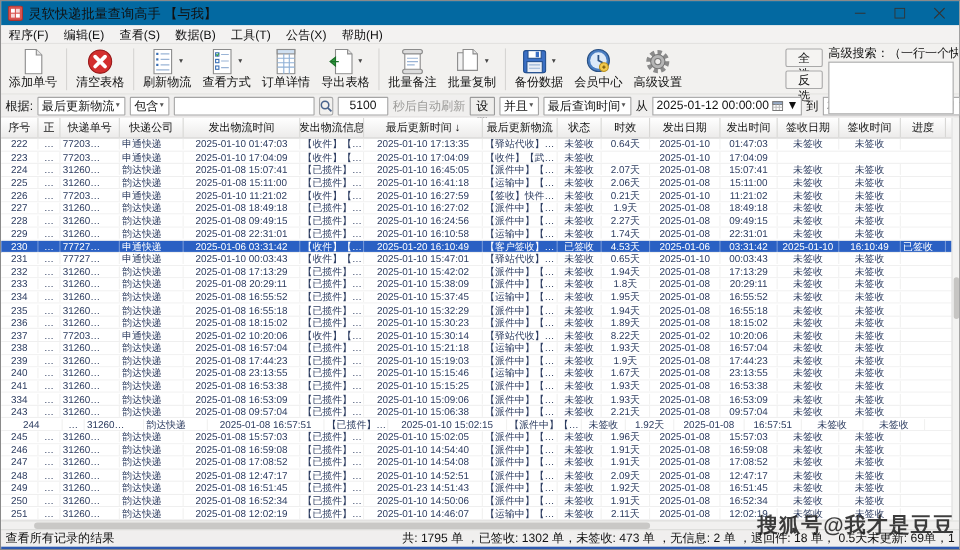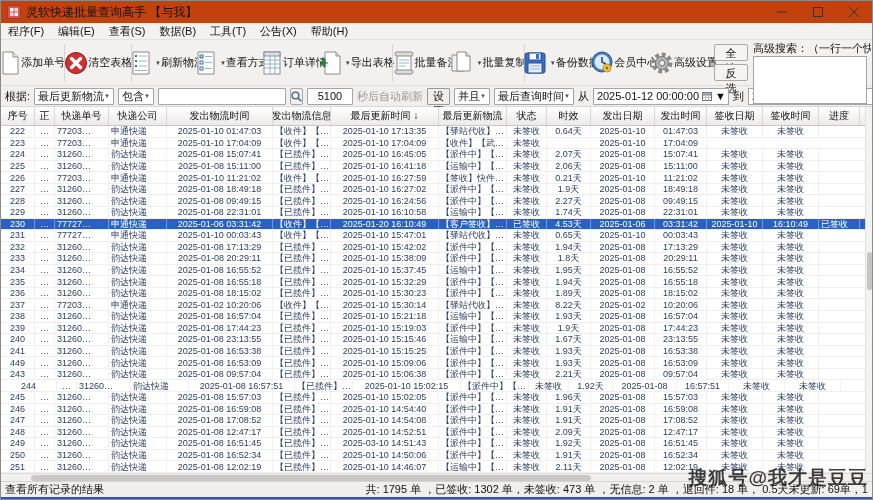--- a/index.html
+++ b/index.html
@@ -1,29 +1,29 @@
 <!DOCTYPE html>
 <html><head>
 <meta charset="utf-8">
 <style>
   html,body{margin:0;padding:0;background:#d8d8d8;font-family:"Liberation Sans","DejaVu Sans",sans-serif;}
   *{box-sizing:border-box;}
   .window{position:relative;width:873px;height:500px;background:#f0efee;border:1px solid #8a8a8a;overflow:hidden;}
   
-  .titlebar{height:22px;display:flex;align-items:center;background:#c2410c;padding-left:6px;}
+  .titlebar{height:22px;display:flex;align-items:center;background:#0369a1;padding-left:6px;}
   .appicon{width:14px;height:14px;margin-right:5px;flex:0 0 auto;}
   .title{font-size:12px;color:#111;white-space:nowrap;}
   .wincontrols{margin-left:auto;display:flex;height:22px;}
   .winbtn{width:36px;height:22px;display:flex;align-items:center;justify-content:center;color:#333;}
   
   .menubar{height:17px;display:flex;align-items:center;background:#f3f2f1;font-size:11px;color:#111;border-bottom:1px solid #e3e2e0;}
   .menuitem{padding:0 7px;height:100%;display:flex;align-items:center;cursor:default;}
   
   .toolbar{height:46px;display:flex;align-items:center;background:#f2f1ef;padding:1px 124px 1px 2px;border-bottom:1px solid #e0dfdd;}
-  .tbtn{display:flex;flex-direction:row;align-items:center;justify-content:center;padding:1px 4px;height:44px;min-width:52px;border:1px solid transparent;border-radius:2px;}
+  .tbtn{display:flex;flex-direction:column;align-items:center;justify-content:center;padding:1px 4px;height:44px;min-width:52px;border:1px solid transparent;border-radius:2px;}
   .tbtn .iconrow{display:flex;align-items:center;height:26px;}
   .tbtn .lbl{font-size:11px;color:#111;white-space:nowrap;line-height:13px;}
   .ddarrow{font-size:6px;color:#444;margin-left:3px;}
   .tsep{width:1px;height:38px;background:#d6d5d3;margin:0 3px;flex:0 0 auto;}
   .selcol{display:flex;flex-direction:column;gap:3px;margin-left:auto;}
   .minibtn{width:34px;height:17px;font-size:11px;line-height:15px;text-align:center;background:#f5f4f2;border:1px solid #a9a9a9;border-radius:2px;color:#111;}
   
   .advsearch{position:absolute;top:40px;right:1px;width:118px;}
   .advlabel{font-size:11px;color:#111;white-space:nowrap;overflow:hidden;height:14px;}
   .advbox{width:114px;height:48px;background:#fff;border:1px solid #a5a5a5;margin-top:1px;}
@@ -682,21 +682,21 @@
           <div class="tcell a-left" style="width: 68px;">【派件中】【…</div>
           <div class="tcell a-center" style="width: 40px;">未签收</div>
           <div class="tcell a-center" style="width: 44px;">1.93天</div>
           <div class="tcell a-center" style="width: 64px;">2025-01-08</div>
           <div class="tcell a-center" style="width: 52px;">16:53:38</div>
           <div class="tcell a-center" style="width: 56px;">未签收</div>
           <div class="tcell a-center" style="width: 56px;">未签收</div>
           <div class="tcell a-left" style="width: 41px;"></div>
         </div>
         <div class="trow">
-          <div class="tcell a-center" style="width: 34px;">449</div>
+          <div class="tcell a-center" style="width: 34px;">334</div>
           <div class="tcell a-center" style="width: 20px;">…</div>
           <div class="tcell a-left" style="width: 54px;">31260…</div>
           <div class="tcell a-left" style="width: 58px;">韵达快递</div>
           <div class="tcell a-center" style="width: 106px;">2025-01-08 16:53:09</div>
           <div class="tcell a-left" style="width: 58px;">【已揽件】…</div>
           <div class="tcell a-center" style="width: 108px;">2025-01-10 15:09:06</div>
           <div class="tcell a-left" style="width: 68px;">【派件中】【…</div>
           <div class="tcell a-center" style="width: 40px;">未签收</div>
           <div class="tcell a-center" style="width: 44px;">1.93天</div>
           <div class="tcell a-center" style="width: 64px;">2025-01-08</div>
@@ -807,21 +807,21 @@
           <div class="tcell a-center" style="width: 56px;">未签收</div>
           <div class="tcell a-left" style="width: 41px;"></div>
         </div>
         <div class="trow">
           <div class="tcell a-center" style="width: 34px;">249</div>
           <div class="tcell a-center" style="width: 20px;">…</div>
           <div class="tcell a-left" style="width: 54px;">31260…</div>
           <div class="tcell a-left" style="width: 58px;">韵达快递</div>
           <div class="tcell a-center" style="width: 106px;">2025-01-08 16:51:45</div>
           <div class="tcell a-left" style="width: 58px;">【已揽件】…</div>
-          <div class="tcell a-center" style="width: 108px;">2025-03-10 14:51:43</div>
+          <div class="tcell a-center" style="width: 108px;">2025-01-23 14:51:43</div>
           <div class="tcell a-left" style="width: 68px;">【派件中】【…</div>
           <div class="tcell a-center" style="width: 40px;">未签收</div>
           <div class="tcell a-center" style="width: 44px;">1.92天</div>
           <div class="tcell a-center" style="width: 64px;">2025-01-08</div>
           <div class="tcell a-center" style="width: 52px;">16:51:45</div>
           <div class="tcell a-center" style="width: 56px;">未签收</div>
           <div class="tcell a-center" style="width: 56px;">未签收</div>
           <div class="tcell a-left" style="width: 41px;"></div>
         </div>
         <div class="trow">

